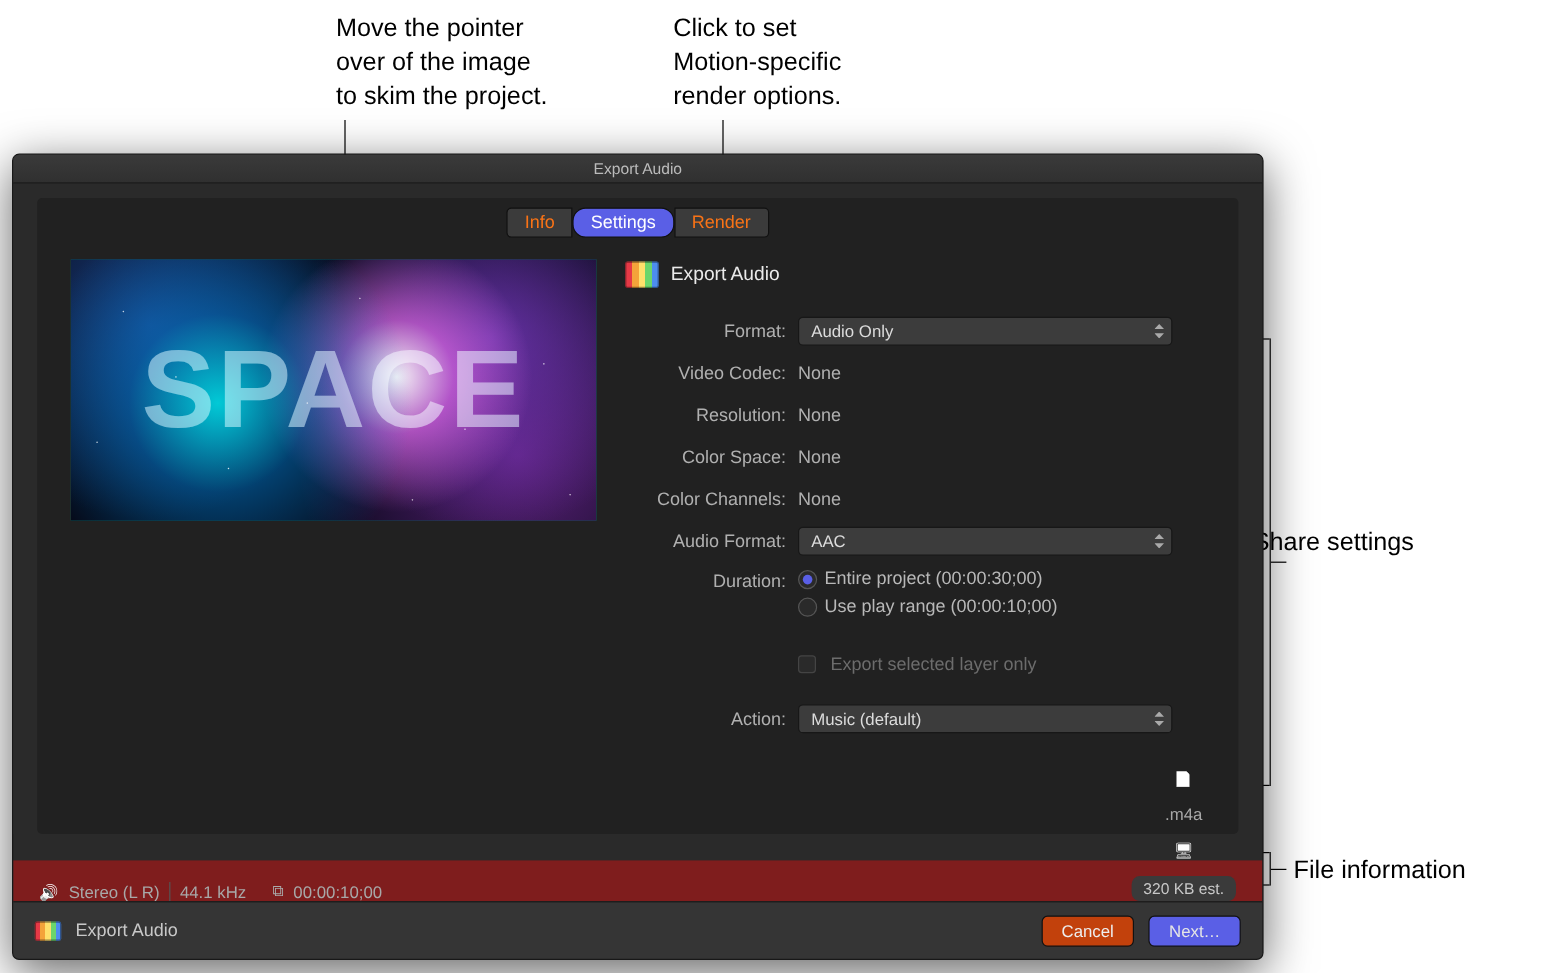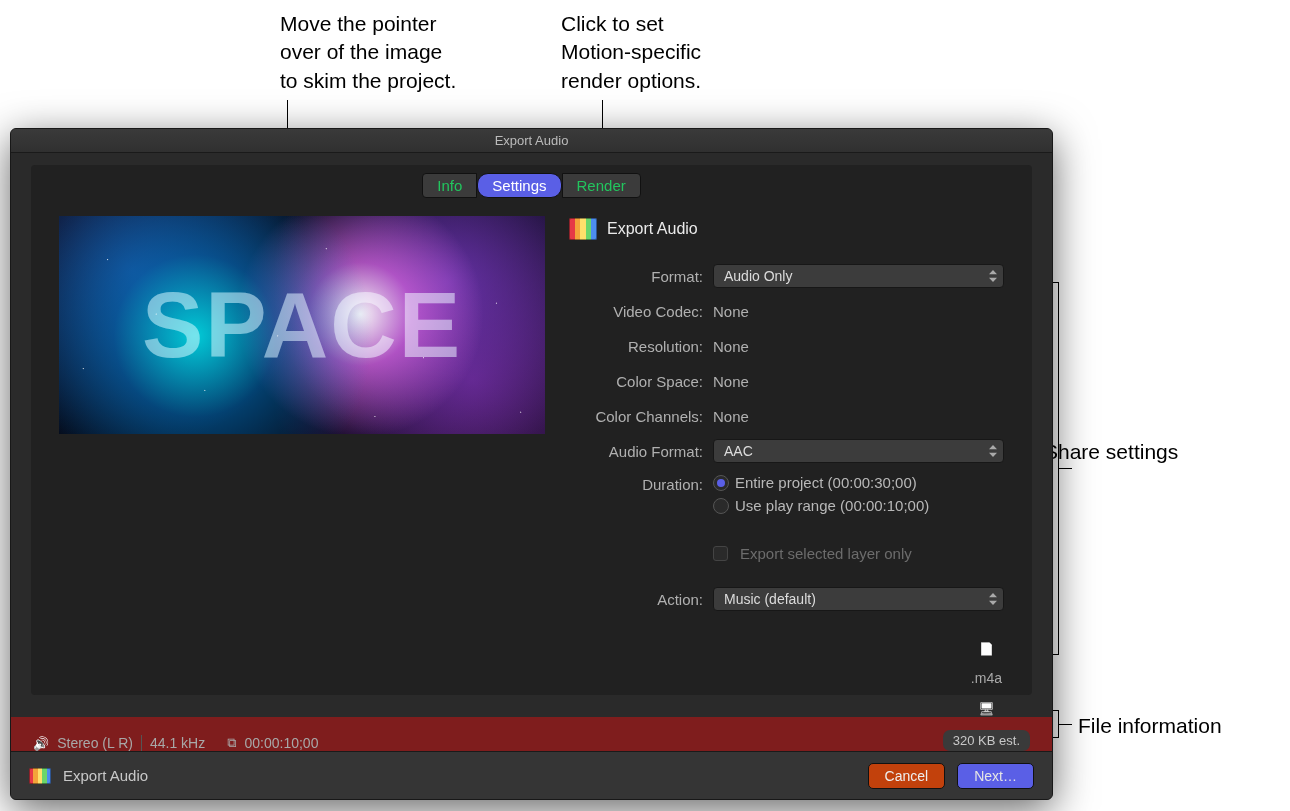--- a/index.html
+++ b/index.html
@@ -83,37 +83,37 @@
   .tabbar {
     display: flex;
     justify-content: center;
     padding-top: 8px;
     gap: 0;
   }
   .tab {
     font-size: 15px;
     padding: 3px 14px;
     background: #3b3b3b;
-    color: #22c55e;
+    color: #f97316;
     border: 1px solid #111;
     cursor: pointer;
   }
   .tab:first-child { border-radius: 4px 0 0 4px; }
   .tab:last-child  { border-radius: 0 4px 4px 0; }
   .tab.active { background: #5a5fe6; color: #fff; border-radius: 11px; }
 
   .body-row {
     display: flex;
     padding: 18px 28px 10px 28px;
     gap: 24px;
   }
 
   
   .preview {
-    width: 486px;
+    width: 438px;
     height: 218px;
     background: #0f766e;
     position: relative;
     overflow: hidden;
     flex-shrink: 0;
   }
   .nebula {
     position: absolute; inset: 0;
     background:
       radial-gradient(circle at 28% 55%, rgba(0,220,230,0.9) 0%, rgba(0,120,200,0.5) 22%, transparent 48%),

